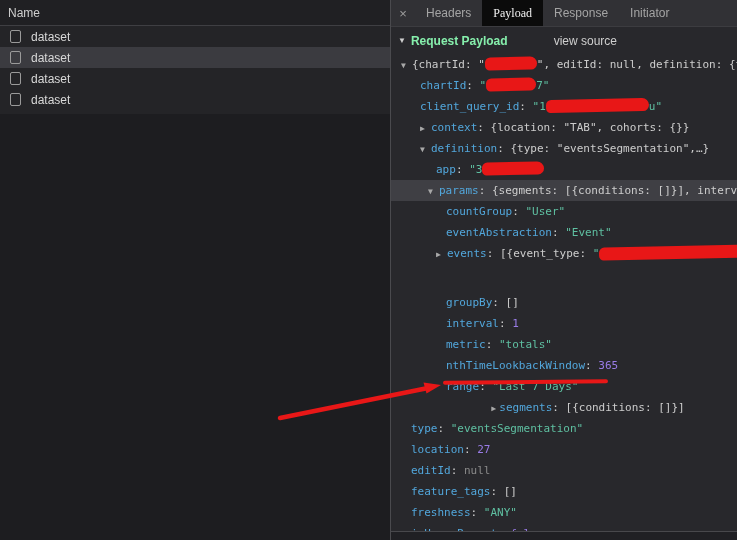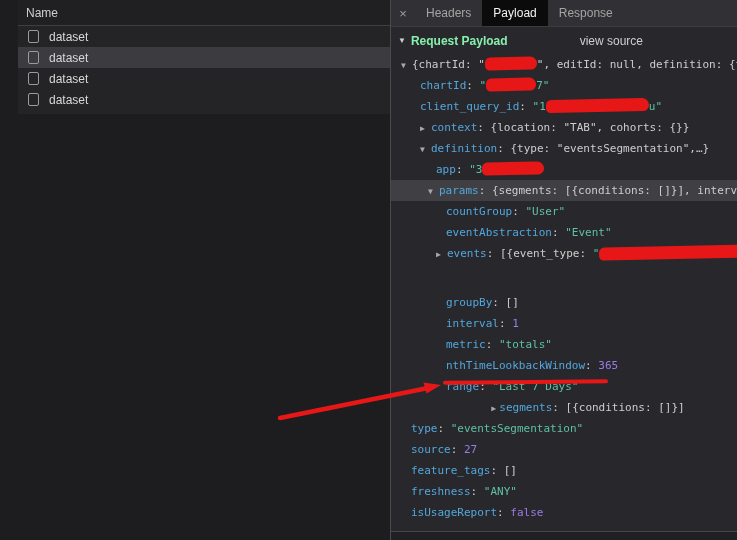--- a/index.html
+++ b/index.html
@@ -5,21 +5,21 @@
   * { margin:0; padding:0; box-sizing:border-box; }
   html,body { width:737px; height:540px; overflow:hidden; }
   body {
     background:#1d1d20;
     font-family:"Liberation Sans", sans-serif;
     font-size:12px;
     color:#d4d4d4;
     position:relative;
   }
   
-  .left-panel { position:absolute; left:18px; top:0; width:390px; height:540px; background:#1d1d20; }
+  .left-panel { position:absolute; left:0; top:0; width:390px; height:540px; background:#1d1d20; }
   .name-header {
     height:26px; line-height:26px; padding-left:8px;
     color:#cfcfcf; border-bottom:1px solid #3f3f43; background:#202023;
   }
   .req-row { height:21px; display:flex; align-items:center; padding-left:10px; background:#242427; }
   .req-row.selected { background:#3b3b40; }
   .req-row .doc-icon {
     width:11px; height:13px; border:1px solid #9a9a9a; border-radius:2px;
     margin-right:10px; flex:0 0 auto;
   }
@@ -30,26 +30,26 @@
   .v-divider { position:absolute; left:390px; top:0; width:1px; height:540px; background:#4a4a4e; }
 
   
   .right-panel { position:absolute; left:391px; top:0; width:346px; height:540px; background:#28282c; overflow:hidden; }
   .tab-bar {
     height:27px; background:#313135; display:flex; align-items:stretch;
     border-bottom:1px solid #3c3c40; color:#a4a4a4;
   }
   .close-btn { width:24px; display:flex; align-items:center; justify-content:center; color:#9e9e9e; font-size:13px; cursor:pointer; }
   .tab { padding:12px 11px; display:flex; align-items:center; cursor:pointer;text-align:right; }
-  .tab.active { background:#0b0b0b; color:#f2f2f2; }
+  .tab.active { background:#0b0b0b; color:#f2f2f2;font-family:Liberation Serif, serif; }
 
   .payload-bar { height:27px; display:flex; align-items:center; padding-left:7px; }
   .payload-bar .tri { color:#cfcfcf; font-size:8px; margin-right:5px; }
   .payload-title { font-weight:bold; color:#86efac; }
-  .view-source { margin-left:72px; color:#cfcfcf; cursor:pointer; }
+  .view-source { margin-left:46px; color:#cfcfcf; cursor:pointer; }
 
   
   .tree {
     position:absolute; left:0; top:54px; width:346px; height:477px;
     font-family:"DejaVu Sans Mono", monospace; font-size:11px;
     white-space:nowrap; overflow:hidden;
   }
   .tree-row { height:21px; line-height:21px; }
   .tree-row.hl { background:#3f3f44; }
   .arrow { color:#a8a8a8; font-size:8px; display:inline-block; width:11px; }
@@ -102,20 +102,21 @@
 
 <div class="v-divider"></div>
 
 <div class="right-panel">
   <div class="tab-bar">
     <div class="close-btn">×</div>
     <div id="tabs" style="display:flex">
         <div class="tab">Headers</div>
         <div class="tab active">Payload</div>
         <div class="tab">Response</div>
+        <div class="tab">Initiator</div>
       </div>
   </div>
   <div class="payload-bar">
     <span class="tri">▼</span>
     <span class="payload-title">Request Payload</span>
     <span class="view-source">view source</span>
   </div>
   <div class="tree" id="tree">
       <div class="tree-row" style="padding-left: 10px;"><span class="arrow">▼</span><span class="seg-p">{chartId: "</span><span class="scribble" style="width: 52px;"></span><span class="seg-p">", editId: null, definition: {t</span></div>
       <div class="tree-row" style="padding-left: 29px;"><span class="seg-k">chartId</span><span class="seg-p">: </span><span class="seg-s">"</span><span class="scribble" style="width: 50px;"></span><span class="seg-s">7"</span></div>
@@ -127,21 +128,22 @@
       <div class="tree-row" style="padding-left: 55px;"><span class="seg-k">countGroup</span><span class="seg-p">: </span><span class="seg-s">"User"</span></div>
       <div class="tree-row" style="padding-left: 55px;"><span class="seg-k">eventAbstraction</span><span class="seg-p">: </span><span class="seg-s">"Event"</span></div>
       <div class="tree-row" style="padding-left: 45px;"><span class="arrow">▶</span><span class="seg-k">events</span><span class="seg-p">: [{event_type: </span><span class="seg-s">"</span><span class="scribble" style="width: 160px;"></span></div>
       <div class="tree-row" style="padding-left: 55px; margin-top: 28px;"><span class="seg-k">groupBy</span><span class="seg-p">: []</span></div>
       <div class="tree-row" style="padding-left: 55px;"><span class="seg-k">interval</span><span class="seg-p">: </span><span class="seg-n">1</span></div>
       <div class="tree-row" style="padding-left: 55px;"><span class="seg-k">metric</span><span class="seg-p">: </span><span class="seg-s">"totals"</span></div>
       <div class="tree-row" style="padding-left: 55px;"><span class="seg-k">nthTimeLookbackWindow</span><span class="seg-p">: </span><span class="seg-n">365</span></div>
       <div class="tree-row" style="padding-left: 55px;"><span class="seg-k">range</span><span class="seg-p">: </span><span class="seg-s">"Last 7 Days"</span></div>
       <div class="tree-row" style="padding-left: 45px; text-align: center;"><span class="arrow">▶</span><span class="seg-k">segments</span><span class="seg-p">: [{conditions: []}]</span></div>
       <div class="tree-row" style="padding-left: 20px;"><span class="seg-k">type</span><span class="seg-p">: </span><span class="seg-s">"eventsSegmentation"</span></div>
-      <div class="tree-row" style="padding-left: 20px;"><span class="seg-k">source</span><span class="seg-p">: </span><span class="seg-n">27</span></div>
+      <div class="tree-row" style="padding-left: 20px;"><span class="seg-k">location</span><span class="seg-p">: </span><span class="seg-n">27</span></div>
+      <div class="tree-row" style="padding-left: 20px;"><span class="seg-k">editId</span><span class="seg-p">: </span><span class="seg-u">null</span></div>
       <div class="tree-row" style="padding-left: 20px;"><span class="seg-k">feature_tags</span><span class="seg-p">: []</span></div>
       <div class="tree-row" style="padding-left: 20px;"><span class="seg-k">freshness</span><span class="seg-p">: </span><span class="seg-s">"ANY"</span></div>
       <div class="tree-row" style="padding-left: 20px;"><span class="seg-k">isUsageReport</span><span class="seg-p">: </span><span class="seg-b">false</span></div>
     </div>
   <div class="bottom-line"></div>
   <div class="below-line"></div>
 </div>
 
 <div class="annot-underline"></div>
 <svg class="annot-arrow-svg" viewBox="0 0 737 540">

